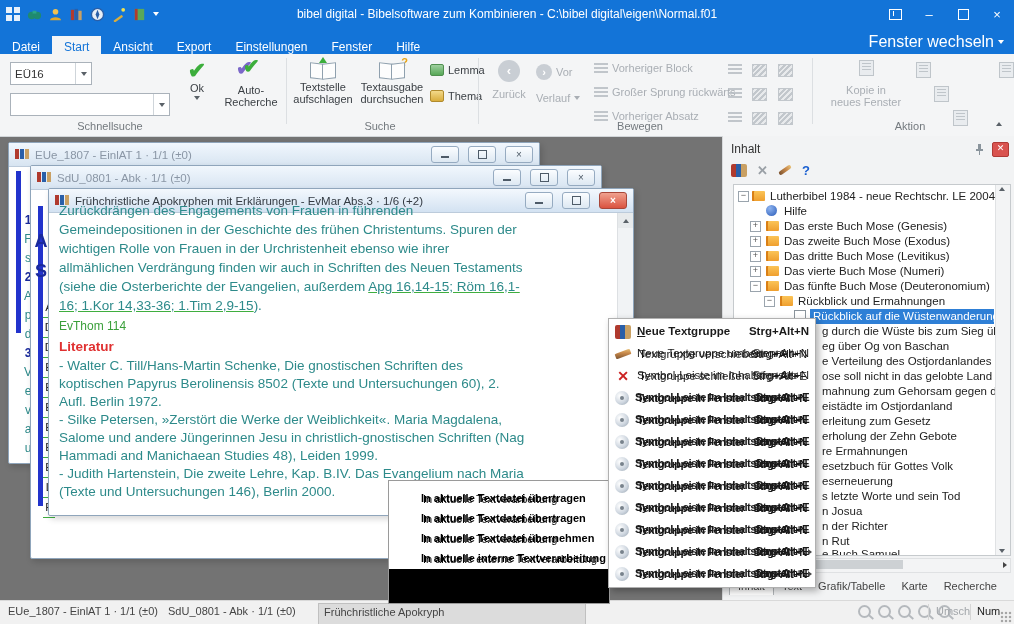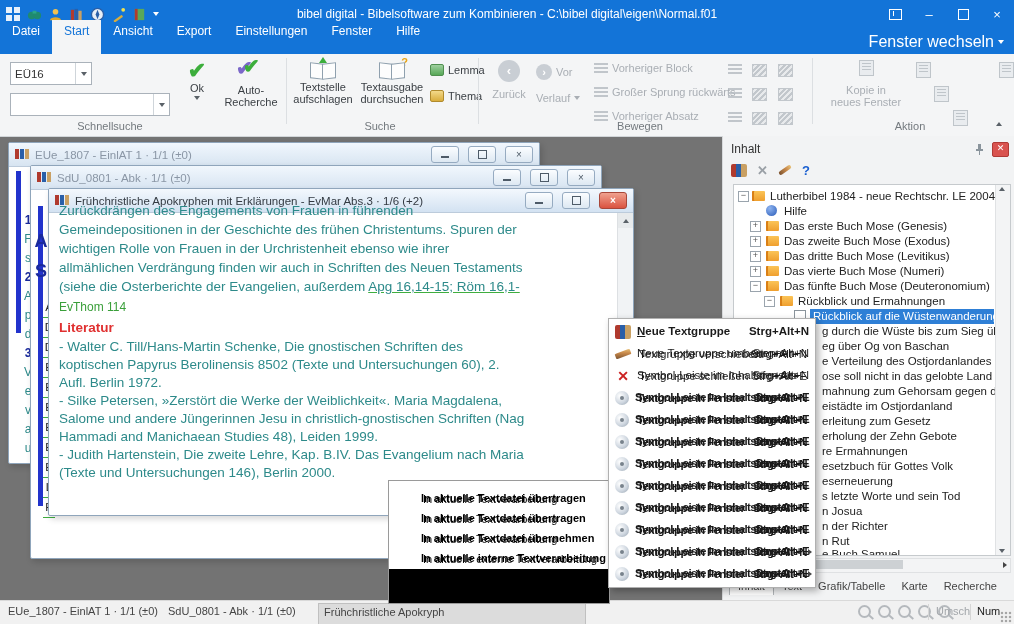--- a/index.html
+++ b/index.html
@@ -15,21 +15,21 @@
   .qicon{width:15px;height:15px;display:inline-block;}
   .ttitle{position:absolute;left:0;right:0;text-align:center;font-size:12px;pointer-events:none;}
   .winbtns{position:absolute;right:0;top:0;height:28px;display:flex;align-items:center;}
   .wb{width:34px;height:28px;display:flex;align-items:center;justify-content:center;color:#fff;font-size:13px;}
   .wb .rbox{width:9px;height:9px;border:1px solid #fff;}
   .wb .dbox{width:11px;height:9px;border:1px solid #fff;position:relative;}
   .wb .dbox i{position:absolute;left:3px;top:1px;width:1px;height:5px;background:#fff;}
 
   
   .menubar{left:0;top:28px;width:1014px;height:26px;background:#1374d8;display:flex;align-items:flex-end;}
-  .mtab{font-size:12px;color:#fff;padding:4px 12px 16px 12px;}
+  .mtab{font-size:12px;color:#fff;padding:4px 12px 0 12px;}
   .mtab.active{background:#f4f5f6;color:#1374d8;}
   .fw{position:absolute;right:10px;top:33px;color:#fff;font-size:16px;display:flex;align-items:center;gap:4px;}
 
   
   .ribbon{left:0;top:54px;width:1014px;height:82px;background:#f4f5f6;border-bottom:1px solid #d2d6d9;}
   .glabel{position:absolute;font-size:11px;color:#73797e;text-align:center;}
   .gsep{position:absolute;top:4px;height:66px;width:1px;background:#dcdfe2;}
   .combo{position:absolute;height:21px;background:#fff;border:1px solid #aab2ba;display:flex;align-items:center;font-size:11.5px;}
   .combo .cval{flex:1;padding:0 4px;}
   .combo .carr{width:15px;height:100%;border-left:1px solid #cfd5da;display:flex;align-items:center;justify-content:center;}
@@ -427,20 +427,21 @@
         </span>
       <span class="cwb close">×</span>
     </div>
 
     <div class="doc abs" style="left:10px;top:12px;">
       <div>Zurückdrängen des Engagements von Frauen in führenden</div>
       <div>Gemeindepositionen in der Geschichte des frühen Christentums. Spuren der</div>
       <div>wichtigen Rolle von Frauen in der Urchristenheit ebenso wie ihrer</div>
       <div>allmählichen Verdrängung finden wir auch in Schriften des Neuen Testaments</div>
       <div><span>(siehe die Osterberichte der Evangelien, außerdem </span><span class="lnk">Apg 16,14-15; Röm 16,1-</span></div>
+      <div><span class="lnk">16; 1.Kor 14,33-36; 1.Tim 2,9-15</span><span>).</span></div>
       <div class="evthom" style="margin-top:2px;">EvThom 114</div>
       <div class="litt" style="margin-top:2px;">Literatur</div>
       <div class="litl">- Walter C. Till/Hans-Martin Schenke, Die gnostischen Schriften des</div>
       <div class="litl">koptischen Papyrus Berolinensis 8502 (Texte und Untersuchungen 60), 2.</div>
       <div class="litl">Aufl. Berlin 1972.</div>
       <div class="litl">- Silke Petersen, »Zerstört die Werke der Weiblichkeit«. Maria Magdalena,</div>
       <div class="litl">Salome und andere Jüngerinnen Jesu in christlich-gnostischen Schriften (Nag</div>
       <div class="litl">Hammadi and Manichaean Studies 48), Leiden 1999.</div>
       <div class="litl">- Judith Hartenstein, Die zweite Lehre, Kap. B.IV. Das Evangelium nach Maria</div>
       <div class="litl">(Texte und Untersuchungen 146), Berlin 2000.</div>

